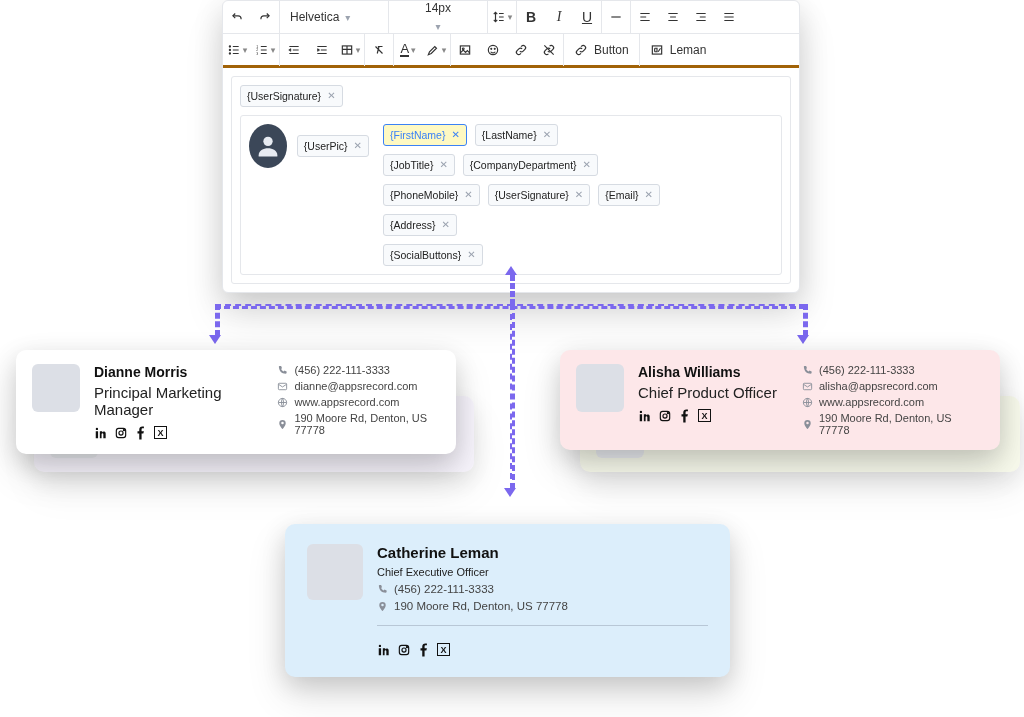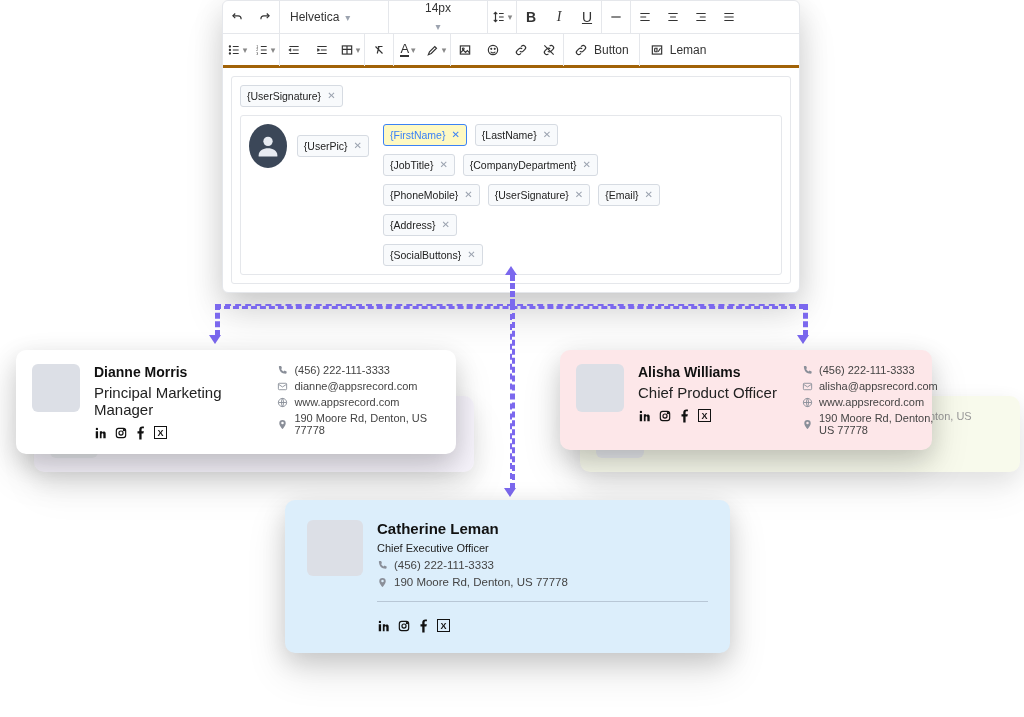--- a/index.html
+++ b/index.html
@@ -165,21 +165,21 @@
   background: #fff;
   border-radius: 10px;
   box-shadow: 0 8px 24px rgba(0,0,0,0.14), 0 18px 40px rgba(0,0,0,0.12);
   display: flex;
   gap: 14px;
   padding: 14px 16px;
 }
 .card.pink  { background: #fde7e9; }
 .card.lilac { background: #f2ecfb; }
 .card.lime  { background: #f4f6de; }
-.card.blue  { background: #dceefb; }
+.card.blue  { background: #dceefb; margin-top: 24px; }
 
 .card .photo {
   width: 48px; height: 48px;
   border-radius: 6px;
   background: #dcdfe6;
   flex-shrink: 0;
   overflow: hidden;
 }
 .card.blue .photo { width: 56px; height: 56px; }
 .card .name-col { min-width: 150px; display: flex; flex-direction: column; gap: 4px; }
@@ -638,21 +638,21 @@
       </div>
     <div class="det-line">
         <span class="di"><svg viewBox="0 0 24 24" fill="currentColor">
             <path d="M12 2a7 7 0 00-7 7c0 5 7 13 7 13s7-8 7-13a7 7 0 00-7-7zm0 9.5A2.5 2.5 0 1112 6a2.5 2.5 0 010 5.5z"></path>
           </svg></span>
         <span>190 Moore Rd, Denton, US 77778</span>
       </div>
   </div>
 </div>
 
-<div class="card pink" style="left:560px; top:350px; width:372px;">
+<div class="card pink" style="left:560px; top:350px; width:440px;">
   <div class="photo av2"></div>
   <div class="name-col">
     <div class="nm">Alisha Williams</div>
     <div class="tt">Chief Product Officer</div>
     <div class="socials">
       <span class="s">
           <svg viewBox="0 0 24 24" fill="currentColor">
             <rect x="3" y="9" width="4" height="12"></rect>
             <circle cx="5" cy="5" r="2"></circle>
             <path d="M10 21V9h4v2c1-2 6-2.5 6 2v8h-4v-7c0-2-3-2-3 0v7h-3z"></path>

